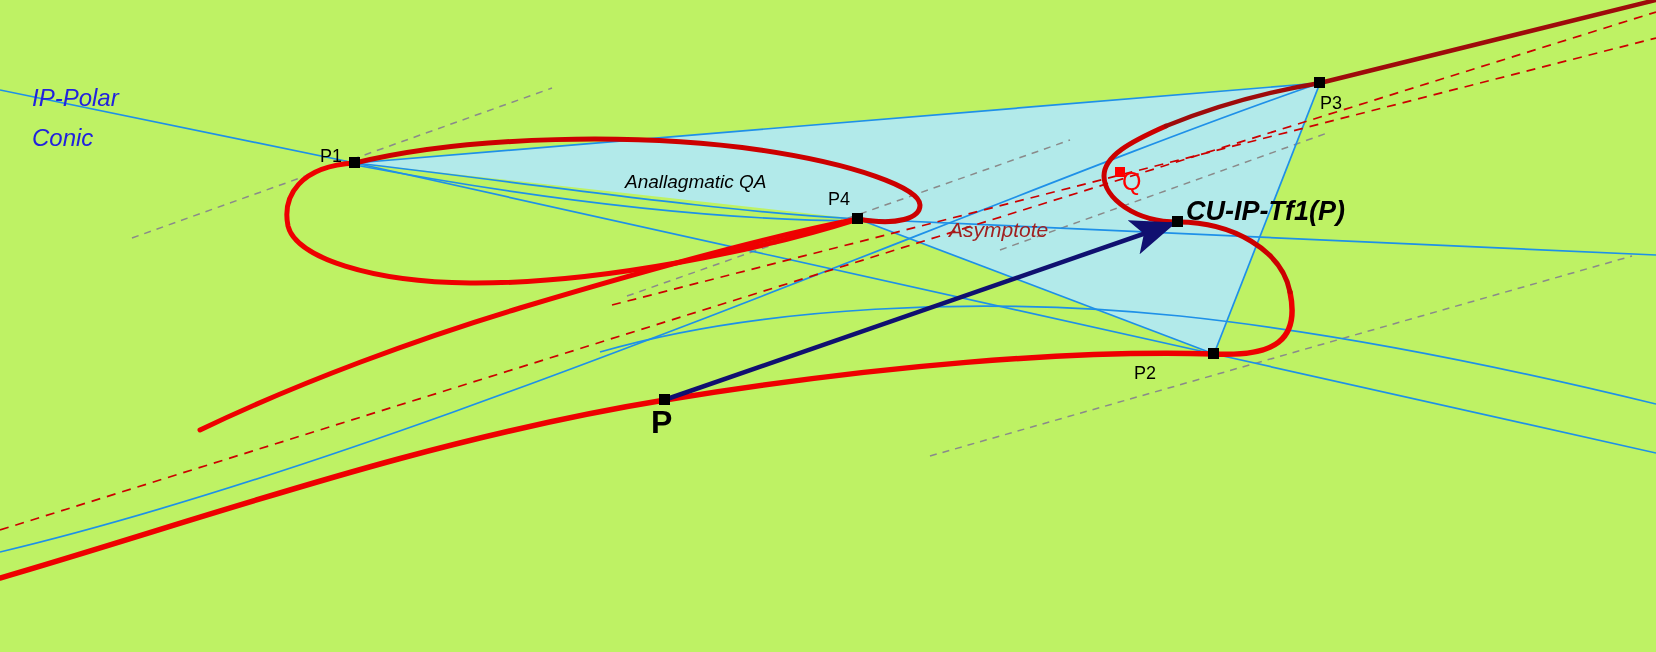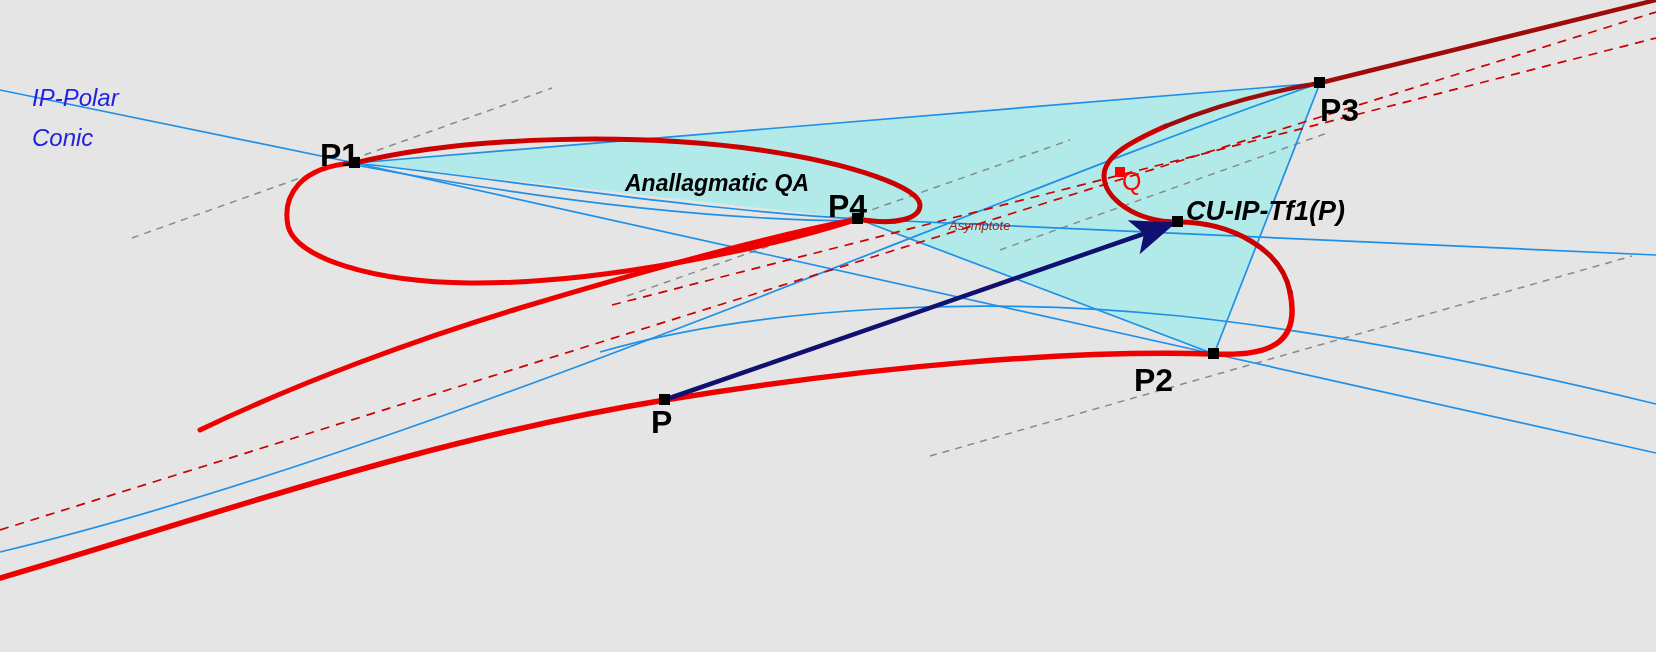--- a/index.html
+++ b/index.html
@@ -10,60 +10,60 @@
   body {
     width: 1656px;
     height: 652px;
     overflow: hidden;
     font-family: "Liberation Sans", sans-serif;
   }
   #stage {
     position: relative;
     width: 1656px;
     height: 652px;
-    background: #e5e5e5;
+    background: #bef264;
   }
   svg.diagram {
     position: absolute;
     top: 0;
     left: 0;
     width: 1656px;
     height: 652px;
     display: block;
   }
   .lbl {
     position: absolute;
     white-space: nowrap;
     font-family: "Liberation Sans", sans-serif;
     line-height: 1;
   }
   .lbl-point {
-    font-size: 32px;
+    font-size: 18px;
     color: #000000;
-    font-weight: bold;
+    font-weight: normal;
   }
   .lbl-p-big {
     font-size: 32px;
     color: #000000;
     font-weight: bold;
   }
   .lbl-conic {
     font-size: 24px;
     color: #2222dd;
     font-style: italic;
     font-weight: normal;
   }
   .lbl-qa {
-    font-size: 23px;
+    font-size: 19px;
     color: #000000;
     font-style: italic;
-    font-weight: bold;
+    font-weight: normal;
   }
   .lbl-asym {
-    font-size: 13px;
+    font-size: 21px;
     color: #a02020;
     font-style: italic;
   }
   .lbl-q {
     font-size: 25px;
     color: #ff0000;
   }
   .lbl-cu {
     font-size: 27px;
     color: #000000;
@@ -147,21 +147,21 @@
       <rect x="852" y="213" width="11" height="11" fill="#000000"></rect>
       <rect x="659" y="394" width="11" height="11" fill="#000000"></rect>
       <rect x="1115" y="167" width="10" height="10" fill="#ff0000"></rect>
       <rect x="1172" y="216" width="11" height="11" fill="#000000"></rect>
     </g>
   </svg>
 
   <div class="lbl lbl-conic" style="left:32px; top:86px;">IP-Polar</div>
   <div class="lbl lbl-conic" style="left:32px; top:114px;margin-top:12px;">Conic</div>
 
-  <div class="lbl lbl-point" style="left:320px; top:139px;">P1</div>
+  <div class="lbl lbl-point" style="left:320px; top:147px;">P1</div>
 
   <div class="lbl lbl-qa" style="left:625px; top:172px;">Anallagmatic QA</div>
 
   <div class="lbl lbl-point" style="left:828px; top:190px;">P4</div>
 
   <div class="lbl lbl-asym" style="left:949px; top:219px;">Asymptote</div>
 
   <div class="lbl lbl-q" style="left:1122px; top:169px;">Q</div>
 
   <div class="lbl lbl-cu" style="left:1186px; top:198px;">CU-IP-Tf1(P)</div>

